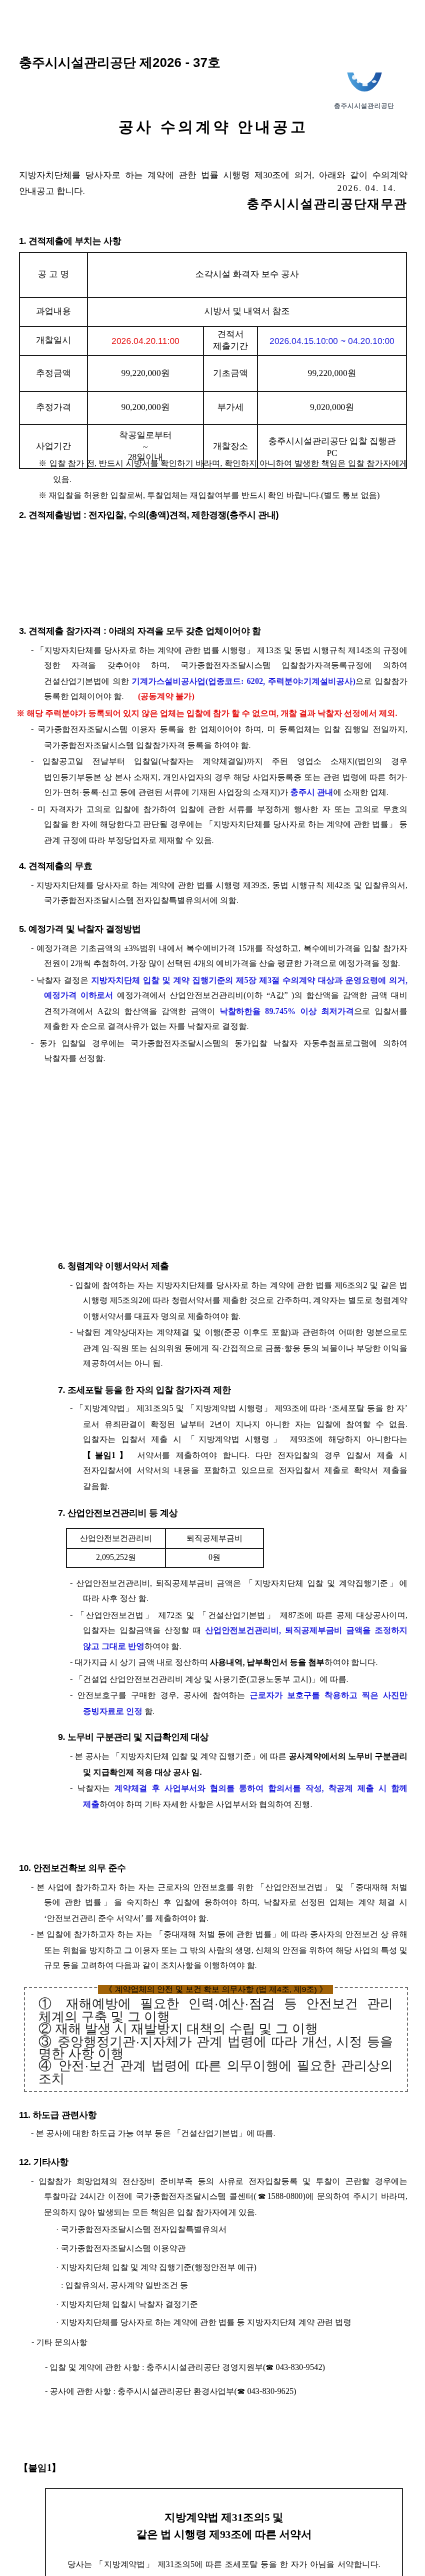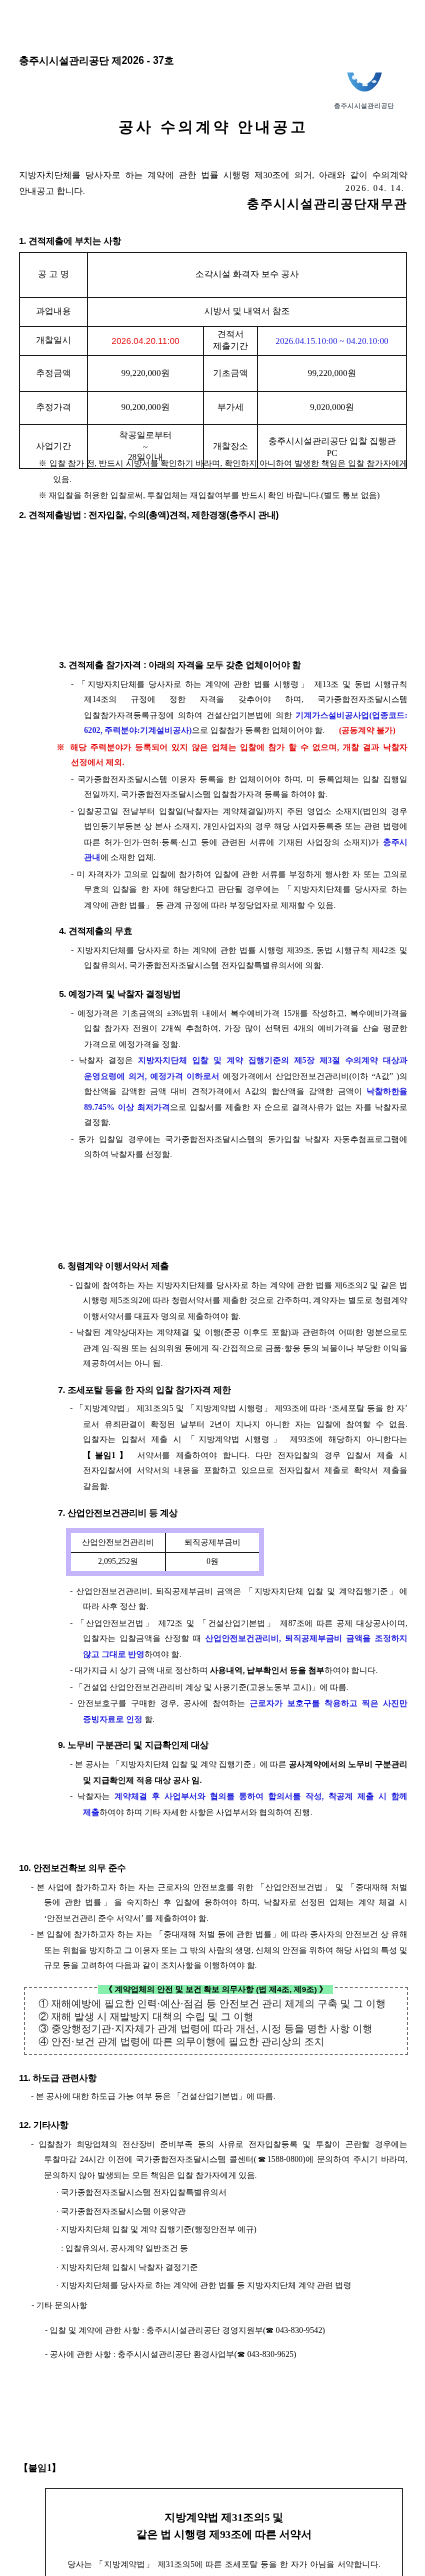--- a/index.html
+++ b/index.html
@@ -12,57 +12,57 @@
   .bullet{padding-left:25px;text-indent:-13px;margin:0 0 1px 0;}
   .note{padding-left:34px;text-indent:-14.4px;margin:0 0 1px 0;}
   .sec-h{font-family:"Liberation Sans",sans-serif;font-weight:700;font-size:9px;
          letter-spacing:-0.2px;margin:0;}
   .blue{color:#1f1fdd;font-weight:700;}
   .red{color:#e51212;font-weight:700;padding-left:12px;}
   .bold{font-weight:700;}
 
   
   .doc-no{position:absolute;top:54px;left:0;font-family:"Liberation Sans",sans-serif;
-          font-weight:700;font-size:10px;}
+          font-weight:700;font-size:13px;}
   .logo{position:absolute;top:66px;right:9.3px;width:68px;text-align:center;}
   .logo-label{margin-top:3.1px;font-family:"Liberation Sans",sans-serif;font-size:6.4px;
               color:#5c6672;font-weight:700;letter-spacing:0.3px;}
   .main-title{position:absolute;top:118px;left:0;right:0;text-align:center;
               font-family:"Liberation Sans",sans-serif;font-weight:900;font-size:15px;
               letter-spacing:2.6px;}
   .intro{position:absolute;top:158px;left:0;right:0;font-size:8.8px;line-height:16.5px;
          text-align:justify;word-break:keep-all;}
-  .date-line{position:absolute;top:183px;right:3px;font-size:8.8px;letter-spacing:1px;}
+  .date-line{position:absolute;top:183px;right:11px;font-size:8.8px;letter-spacing:1px;}
   .signer{position:absolute;top:196px;right:0;font-size:12.4px;font-weight:700;letter-spacing:1px;}
 
   
   .s1-h{position:absolute;top:235px;left:0;}
   table.t1{position:absolute;top:252px;left:0;border-collapse:collapse;width:388px;
            table-layout:fixed;}
   table.t1 td{border:0.5px solid #1a1a1a;text-align:center;vertical-align:middle;
               padding:1px 3.1px;font-size:8.8px;}
   table.t1{border:1.3px solid #1a1a1a;}
   td.lab{font-family:"Liberation Sans",sans-serif;font-size:8.5px;}
   .pre{white-space:pre-line;}
   .s1-notes{position:absolute;top:456px;left:0;right:0;}
   .s2-h{position:absolute;top:509px;left:0;}
 
   
   table.t2{border-collapse:collapse;margin:7.2px 0 7.2px 8.2px;width:198px;table-layout:fixed;}
-  table.t2{border:5px solid #c4b5fd;}
+  table.t2{border:1px solid #c4b5fd;}
   table.t2 td{border:0.5px solid #1a1a1a;text-align:center;height:16.5px;font-size:8px;}
   table.t2 td.lab{font-family:"Liberation Sans",sans-serif;}
 
   
   .dashed-box{position:relative;border:1px dashed #707070;margin:13.4px 0 0 5.2px;
               padding:10.3px 13.4px 6.2px 13.4px;}
   .dashed-legend{position:absolute;top:-6.2px;left:0;right:0;text-align:center;}
-  .dashed-legend span{background:#86efac;padding:0 6.2px;font-family:"Liberation Sans",sans-serif;
-                      font-weight:700;font-size:8px;}
-  .dashed-item{font-family:"Liberation Sans",sans-serif;font-size:10px;line-height:12.4px;
+  .dashed-legend span{background:#a16207;padding:0 6.2px;font-family:"Liberation Sans",sans-serif;
+                      font-weight:400;font-size:8px;}
+  .dashed-item{font-family:"Liberation Sans",sans-serif;font-size:13px;line-height:12.4px;
                color:#1c1c1c;margin:0;}
 
   
   .attach-label{font-size:9.3px;font-weight:700;}
   .box2{margin-top:13.4px;margin-left:26px;width:358px;height:412px;box-sizing:border-box;
         border:1px solid #2b2b2b;padding:19.6px 21.6px;position:relative;}
   .box2-title{text-align:center;font-size:10.8px;font-weight:700;line-height:17px;}
   .box2-body{margin-top:14.4px;font-size:8.2px;line-height:15px;text-align:justify;
              word-break:keep-all;}
 
@@ -126,21 +126,21 @@
       </tr>
       <tr style="height:29px">
         <td class="lab">과업내용</td>
         <td colspan="3">시방서 및 내역서 참조</td>
       </tr>
       <tr style="height:29px">
         <td class="lab">개찰일시</td>
         <td class="red" style="font-family:'Liberation Sans',sans-serif;font-weight:400;">2026.04.20.11:00</td>
         <td class="lab pre">견적서
 제출기간</td>
-        <td class="blue" style="font-family:Liberation Serif, serif;font-weight:400;">2026.04.15.10:00 ~ 04.20.10:00</td>
+        <td class="blue" style="font-family:Liberation Sans, sans-serif;font-weight:400;">2026.04.15.10:00 ~ 04.20.10:00</td>
       </tr>
       <tr style="height:36px">
         <td class="lab">추정금액</td>
         <td>99,220,000원</td>
         <td class="lab">기초금액</td>
         <td>99,220,000원</td>
       </tr>
       <tr style="height:33px">
         <td class="lab">추정가격</td>
         <td>90,200,000원</td>
@@ -160,21 +160,21 @@
       </table>
 
     <div class="s1-notes body-t">
       <p class="note">※ 입찰 참가 전, 반드시 시방서를 확인하기 바라며, 확인하지 아니하여 발생한 책임은 입찰 참가자에게 있음.</p>
       <p class="note">※ 재입찰을 허용한 입찰로써, 투찰업체는 재입찰여부를 반드시 확인 바랍니다.(별도 통보 없음)</p>
     </div>
 
     <h2 class="sec-h s2-h">2. 견적제출방법 : 전자입찰, 수의(총액)견적, 제한경쟁(충주시 관내)</h2>
   </div>
 
-  <div class="blk body-t" style="top:658px;margin-left:40px;">
+  <div class="blk body-t" style="top:624px;">
     <h2 class="sec-h">3. 견적제출 참가자격 : 아래의 자격을 모두 갖춘 업체이어야 함</h2>
     <p class="bullet mt6"><span>- 「지방자치단체를 당사자로 하는 계약에 관한 법률 시행령」 제13조 및 동법 시행규칙 제14조의 규정에 정한 자격을 갖추어야 하며, 국가종합전자조달시스템 입찰참가자격등록규정에 의하여 건설산업기본법에 의한 </span><span class="blue">기계가스설비공사업(업종코드: 6202, 주력분야:기계설비공사)</span><span>으로 입찰참가 등록한 업체이어야 함. </span><span class="red">(공동계약 불가)</span></p>
     <p class="note red" style="font-weight:700;">※ 해당 주력분야가 등록되어 있지 않은 업체는 입찰에 참가 할 수 없으며, 개찰 결과 낙찰자 선정에서 제외.</p>
     <p class="bullet">- 국가종합전자조달시스템 이용자 등록을 한 업체이어야 하며, 미 등록업체는 입찰 집행일 전일까지, 국가종합전자조달시스템 입찰참가자격 등록을 하여야 함.</p>
     <p class="bullet"><span>- 입찰공고일 전날부터 입찰일(낙찰자는 계약체결일)까지 주된 영업소 소재지(법인의 경우 법인등기부등본 상 본사 소재지, 개인사업자의 경우 해당 사업자등록증 또는 관련 법령에 따른 허가·인가·면허·등록·신고 등에 관련된 서류에 기재된 사업장의 소재지)가 </span><span class="blue">충주시 관내</span><span>에 소재한 업체.</span></p>
     <p class="bullet">- 미 자격자가 고의로 입찰에 참가하여 입찰에 관한 서류를 부정하게 행사한 자 또는 고의로 무효의 입찰을 한 자에 해당한다고 판단될 경우에는 「지방자치단체를 당사자로 하는 계약에 관한 법률」 등 관계 규정에 따라 부정당업자로 제재할 수 있음.</p>
 
     <h2 class="sec-h mt22">4. 견적제출의 무효</h2>
     <p class="bullet mt6">- 지방자치단체를 당사자로 하는 계약에 관한 법률 시행령 제39조, 동법 시행규칙 제42조 및 입찰유의서, 국가종합전자조달시스템 전자입찰특별유의서에 의함.</p>
 

